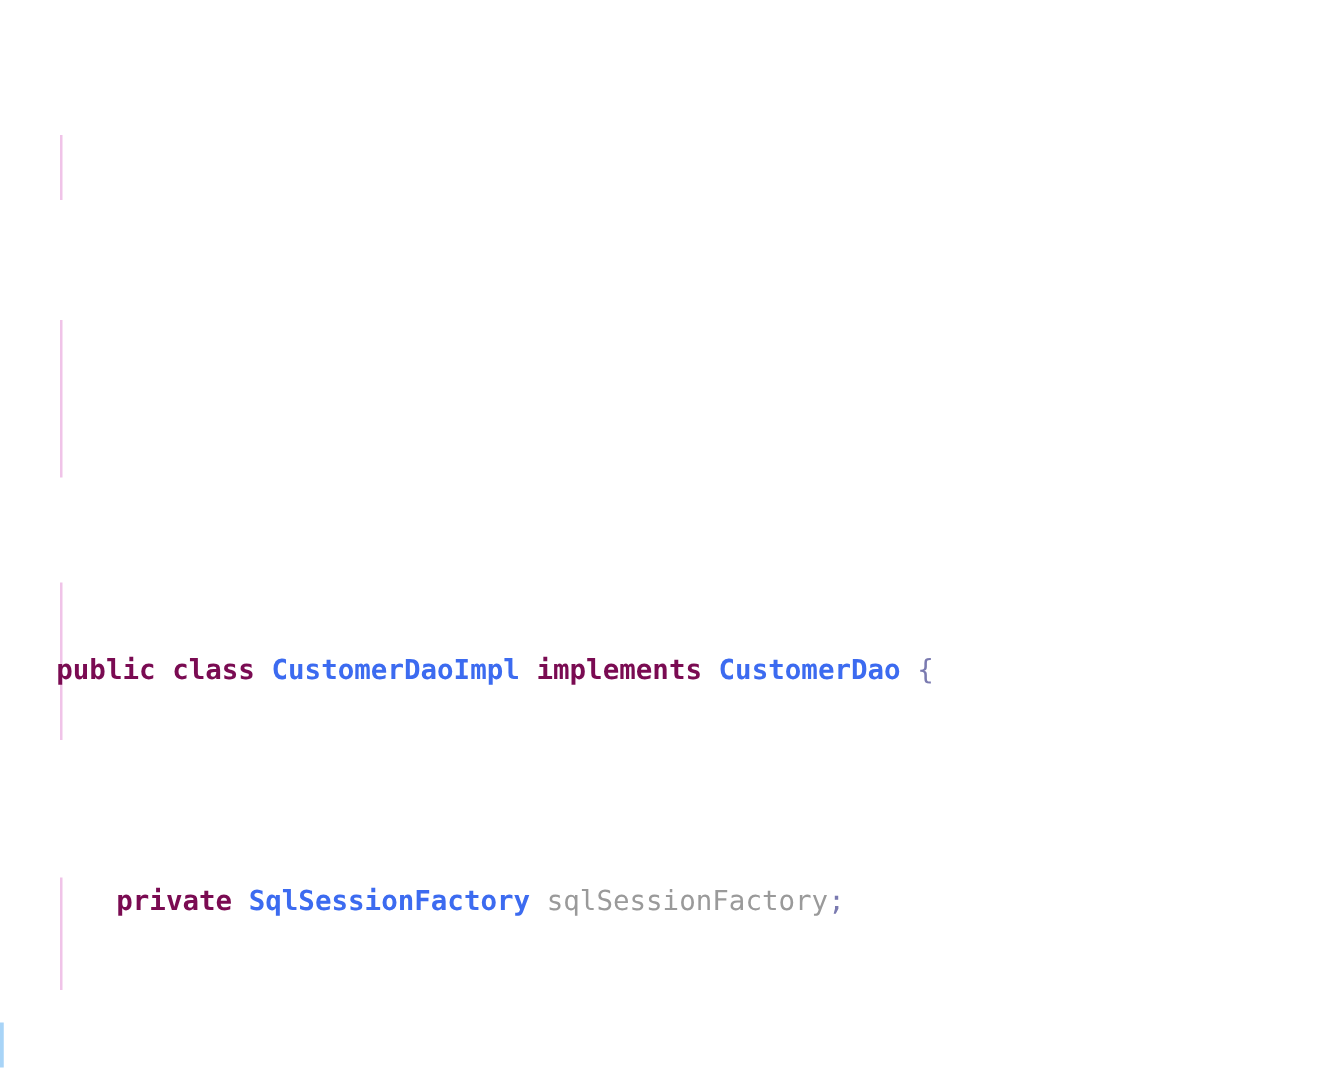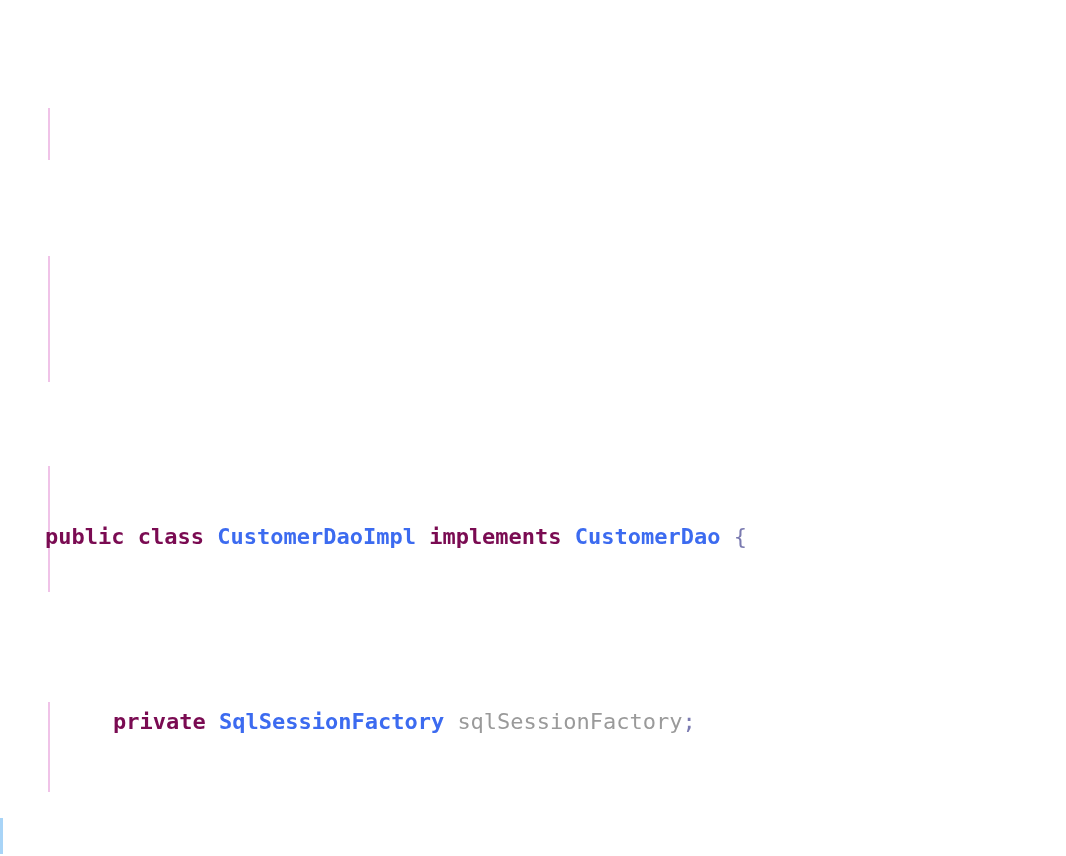--- a/index.html
+++ b/index.html
@@ -67,21 +67,21 @@
 
   
   <div class="caret-bar" style="left:0px; top:818px; height:36px;"></div>
 
   
   <div class="line" style="margin-left:-8px;">
     <span class="kw">public</span><span class="plain"> </span><span class="kw">class</span><span class="plain"> </span><span class="type">CustomerDaoImpl</span><span class="plain"> </span><span class="kw">implements</span><span class="plain"> </span><span class="type">CustomerDao</span><span class="plain"> </span><span class="punc">{</span>
   </div>
 
   
-  <div class="line" style="padding-left:60px;">
+  <div class="line" style="padding-left:40px;">
     <span class="kw">private</span><span class="plain"> </span><span class="type">SqlSessionFactory</span><span class="plain"> </span><span class="field">sqlSessionFactory</span><span class="punc">;</span>
   </div>
 
   
   <div class="line" style="padding-left:44px;">
     
   </div>
 
   
   

